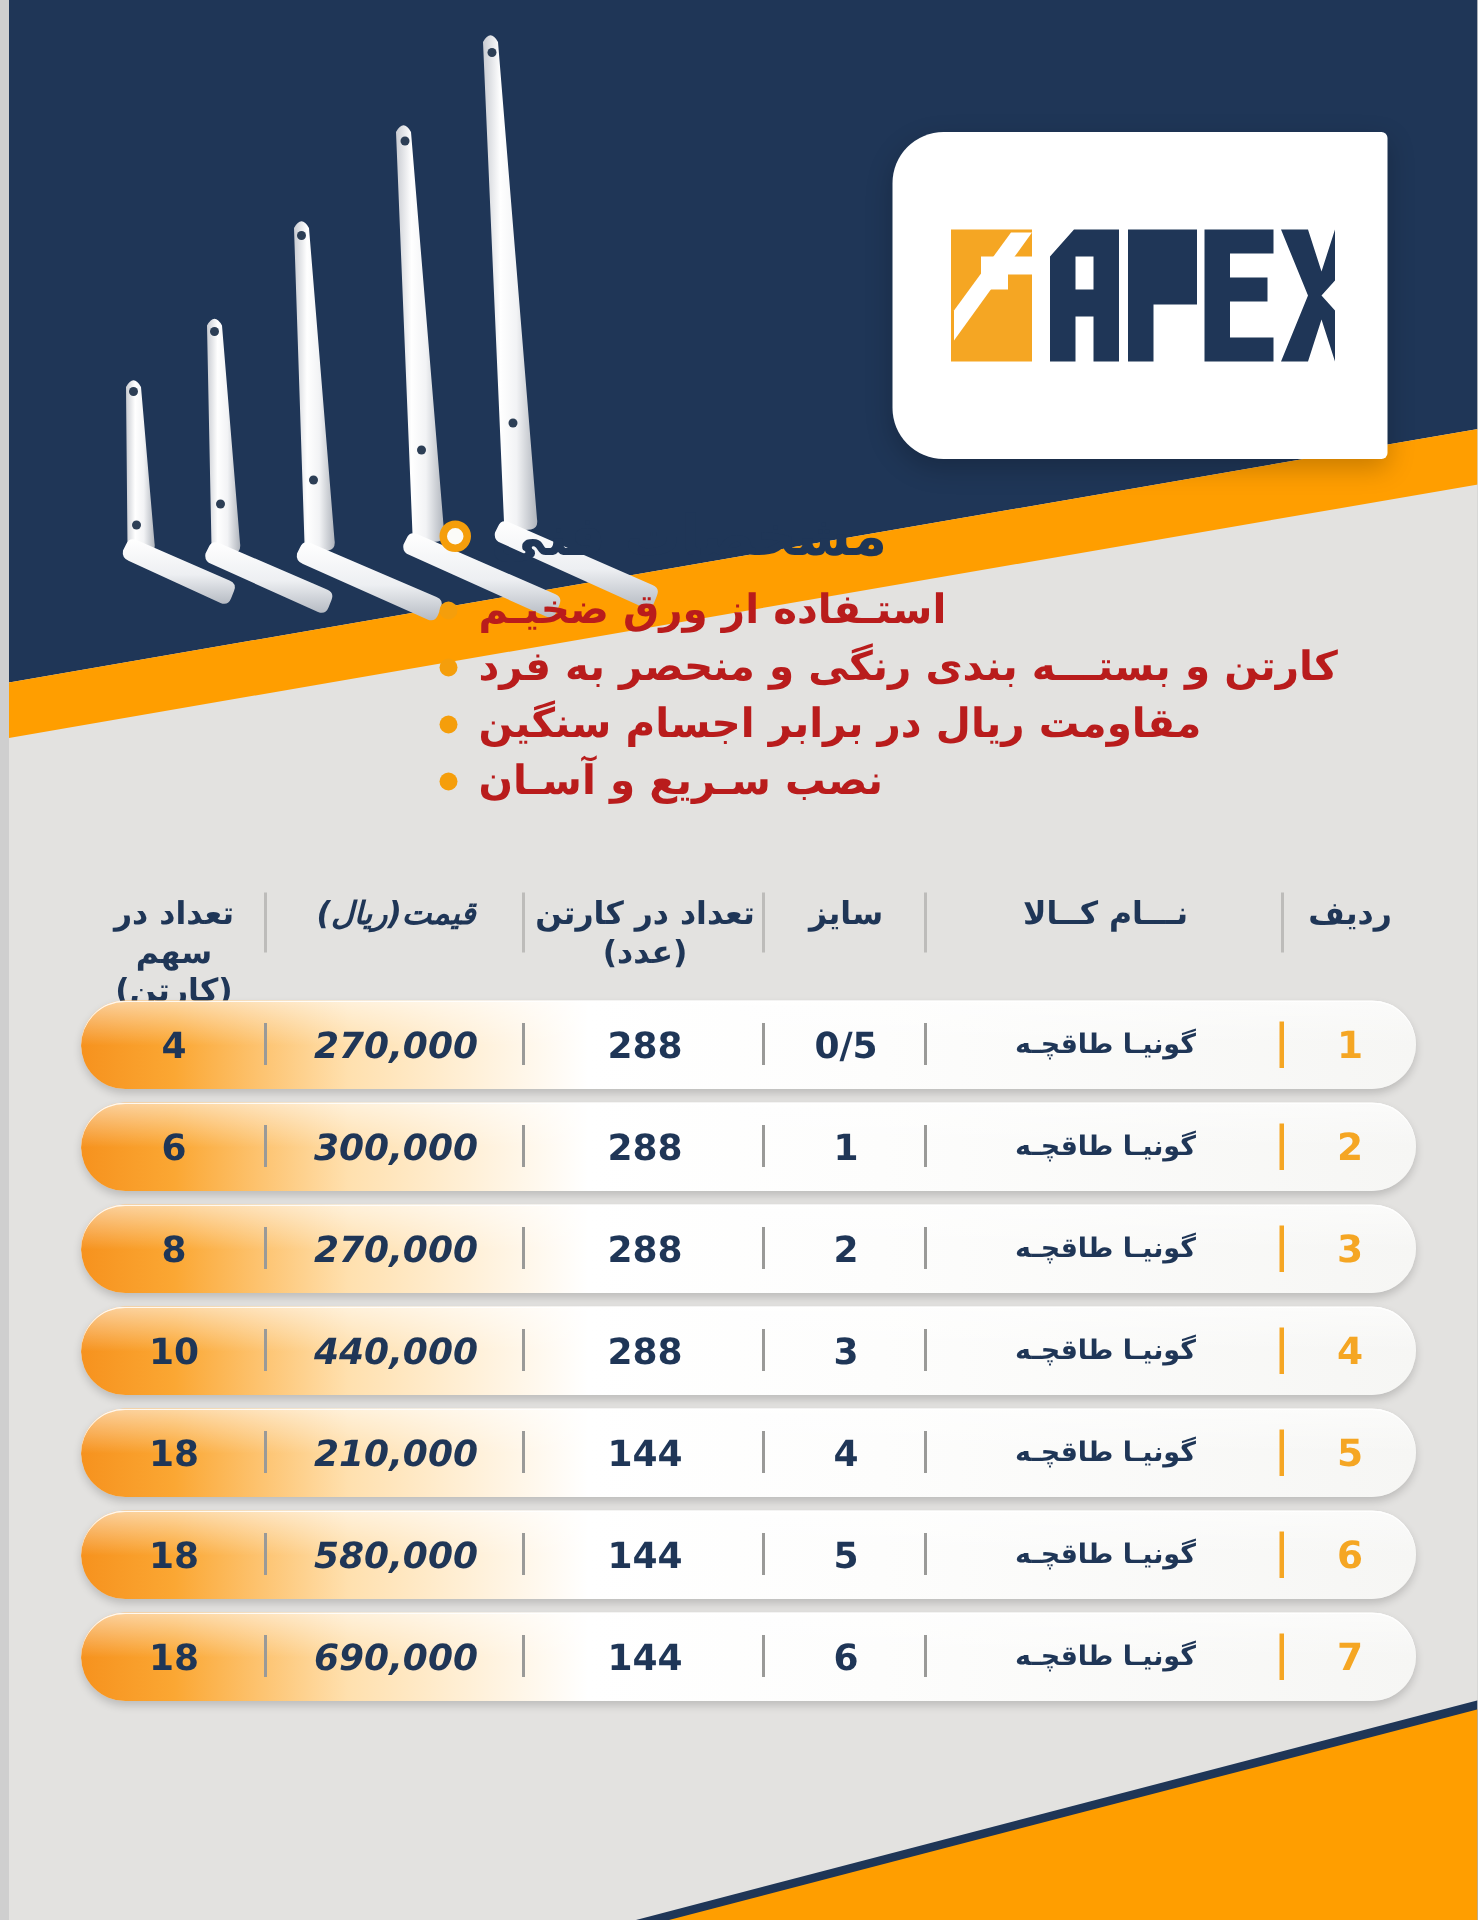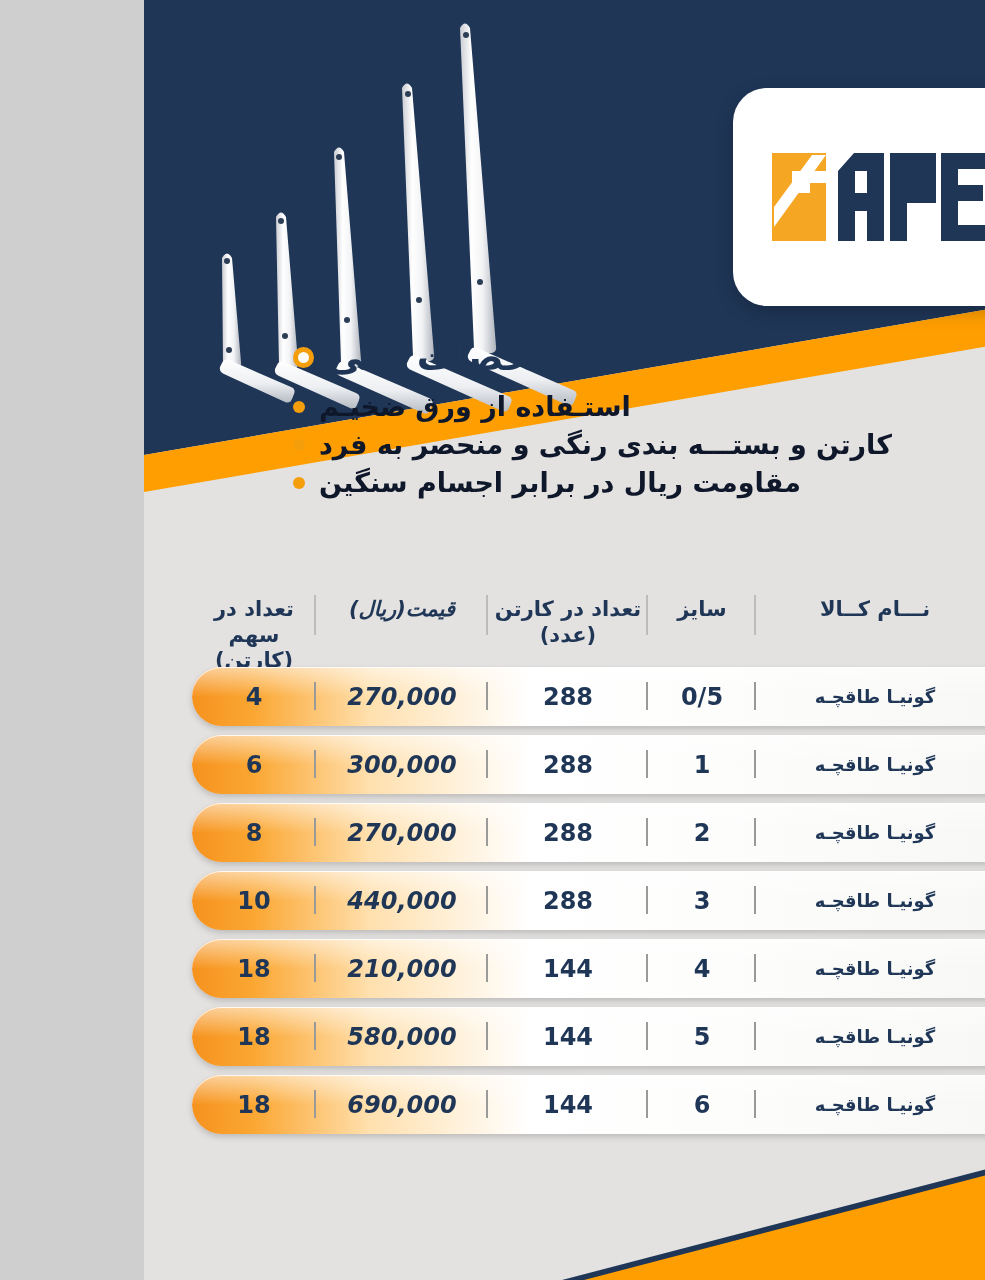--- a/index.html
+++ b/index.html
@@ -2,21 +2,21 @@
 <html lang="fa" dir="rtl"><head>
 <meta charset="utf-8">
 <style>
   html, body {
     margin: 0;
     padding: 0;
     background: #cfcfcf;
   }
   .page {
     position: relative;
-    width: 841px;
+    width: 979px;
     height: 1280px;
     overflow: hidden;
     background: #E3E2E0;
     font-family: "DejaVu Sans", "Liberation Sans", sans-serif;
   }
 
   
   .hero-navy {
     position: absolute;
     left: 0; top: 0;
@@ -89,21 +89,21 @@
     border-radius: 50%;
     border: 5px solid #F59E0B;
     background: #FBFBF8;
     box-sizing: border-box;
   }
   .spec-item {
     display: flex;
     align-items: center;
     justify-content: flex-end;
     gap: 14px;
-    color: #0f172a;
+    color: #b91c1c;
     font-size: 27px;
     font-weight: bold;
     margin: 7px 0;
   }
   .dot-bullet {
     flex: 0 0 auto;
     width: 12px; height: 12px;
     border-radius: 50%;
     background: #F59E0B;
   }
@@ -313,20 +313,24 @@
       <span class="dot-bullet"></span>
     </div>
     <div class="spec-item">
       <span>کارتن و بستـــه بندی رنگی و منحصر به فرد</span>
       <span class="dot-bullet"></span>
     </div>
     <div class="spec-item">
       <span>مقاومت ریال در برابر اجسام سنگین</span>
       <span class="dot-bullet"></span>
     </div>
+    <div class="spec-item">
+      <span>نصب سـریع و آسـان</span>
+      <span class="dot-bullet"></span>
+    </div>
   </div>
 
   <div class="table">
 
     <div class="thead">
       <div class="th col-radif first">
 
         <span>ردیف</span>
       </div>
       <div class="th col-name">

